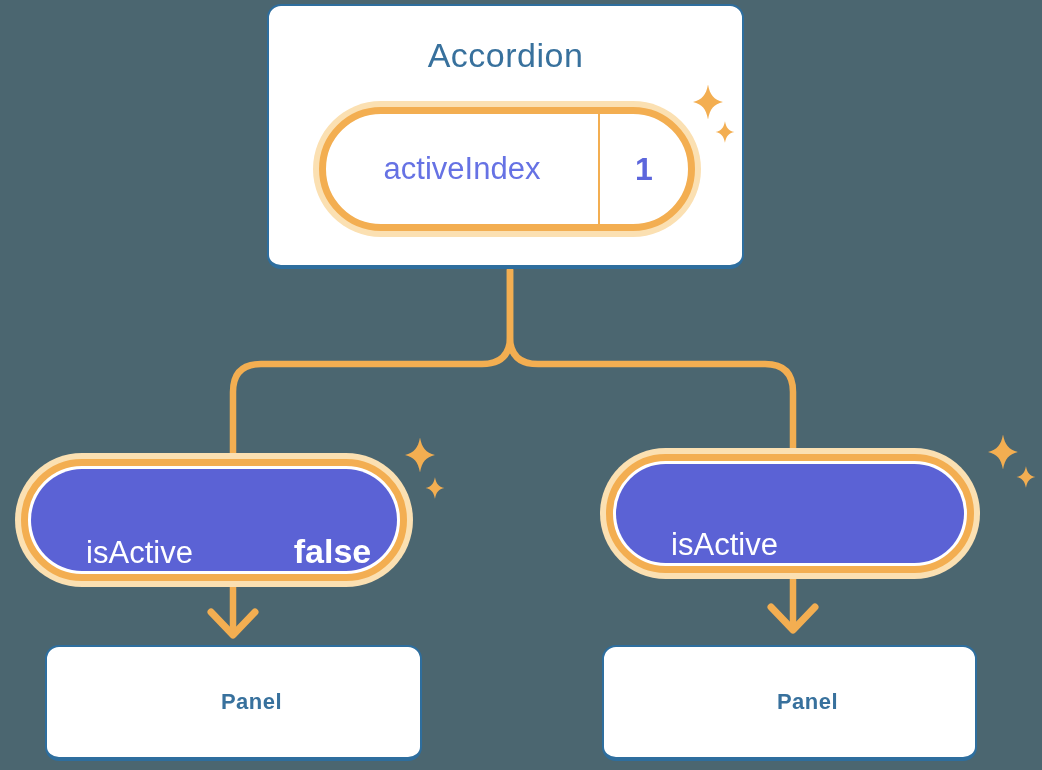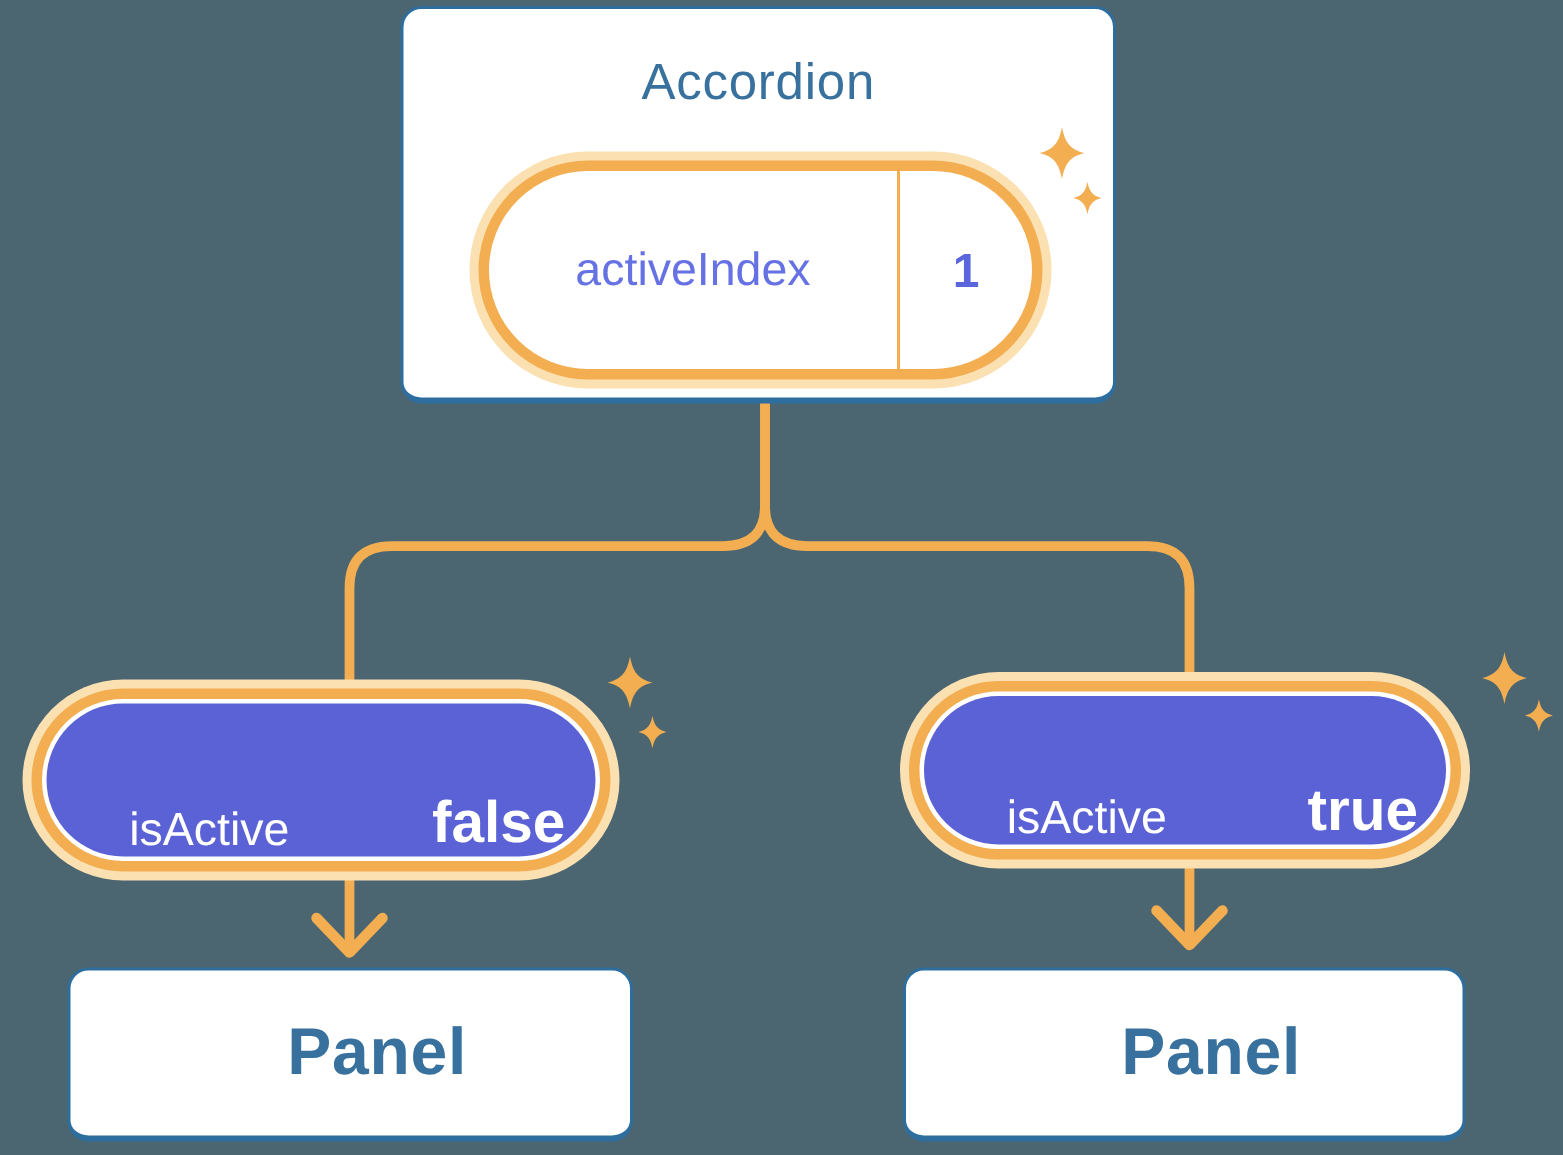--- a/index.html
+++ b/index.html
@@ -40,21 +40,21 @@
 
   .card-title {
     margin-top: 30px;
     text-align: center;
     font-size: 34px;
     font-weight: 400;
     color: #38719D;
     letter-spacing: 0.5px;
   }
   .panel-title {
-    font-size: 44px;
+    font-size: 22px;
     font-weight: 600;
     color: #38719D;
     letter-spacing: 0.5px;
     margin-left: 36px;
   }
 
   
   .pill-outer {
     position: absolute;
     box-sizing: border-box;
@@ -62,21 +62,21 @@
     border-radius: 999px;
     background: #FFFFFF;
     box-shadow: 0 0 0 6px #FBE0B2;
     z-index: 2;
     display: flex;
   }
 
   
   .state-pill {
     left: 319px; top: 107px;
-    width: 376px; height: 146px;
+    width: 376px; height: 124px;
   }
   .state-pill .cell-label {
     flex: 1;
     display: flex; align-items: center; justify-content: center;
     font-size: 31px; color: #6672E4;
   }
   .state-pill .divider-orange {
     width: 2px; background: #F3AE51;
   }
   .state-pill .cell-value {
@@ -99,21 +99,21 @@
     width: 217px;
     display: flex; align-items: center; justify-content: center;
     font-size: 31px; color: #FFFFFF;
   }
   .purple-pill .divider-white {
     width: 2px; background: #FFFFFF; margin: 0;
   }
   .purple-pill .cell-value {
     flex: 1;
     display: flex; align-items: center; justify-content: center;
-    font-size: 39px; font-weight: 700; color: #FFFFFF; padding-left: 18px;
+    font-size: 34px; font-weight: 700; color: #FFFFFF; padding-left: 18px;
   }
 
   .pill-left  { left: 21px;  top: 459px; width: 386px; height: 122px; }
   .pill-right { left: 606px; top: 454px; width: 368px; height: 119px; }
 </style>
 </head>
 <body>
 
 <div class="canvas">
 
@@ -143,21 +143,20 @@
       <div class="cell-label">isActive</div>
       <div class="divider-white"></div>
       <div class="cell-value">false</div>
     </div>
   </div>
 
   <div class="pill-outer purple-pill pill-right">
     <div class="purple-inner">
       <div class="cell-label">isActive</div>
       <div class="divider-white"></div>
-      <div class="cell-value">true</div>
     </div>
   </div>
 
   <div class="card panel-card panel-left">
     <div class="panel-title">Panel</div>
   </div>
   <div class="card panel-card panel-right">
     <div class="panel-title">Panel</div>
   </div>
 

